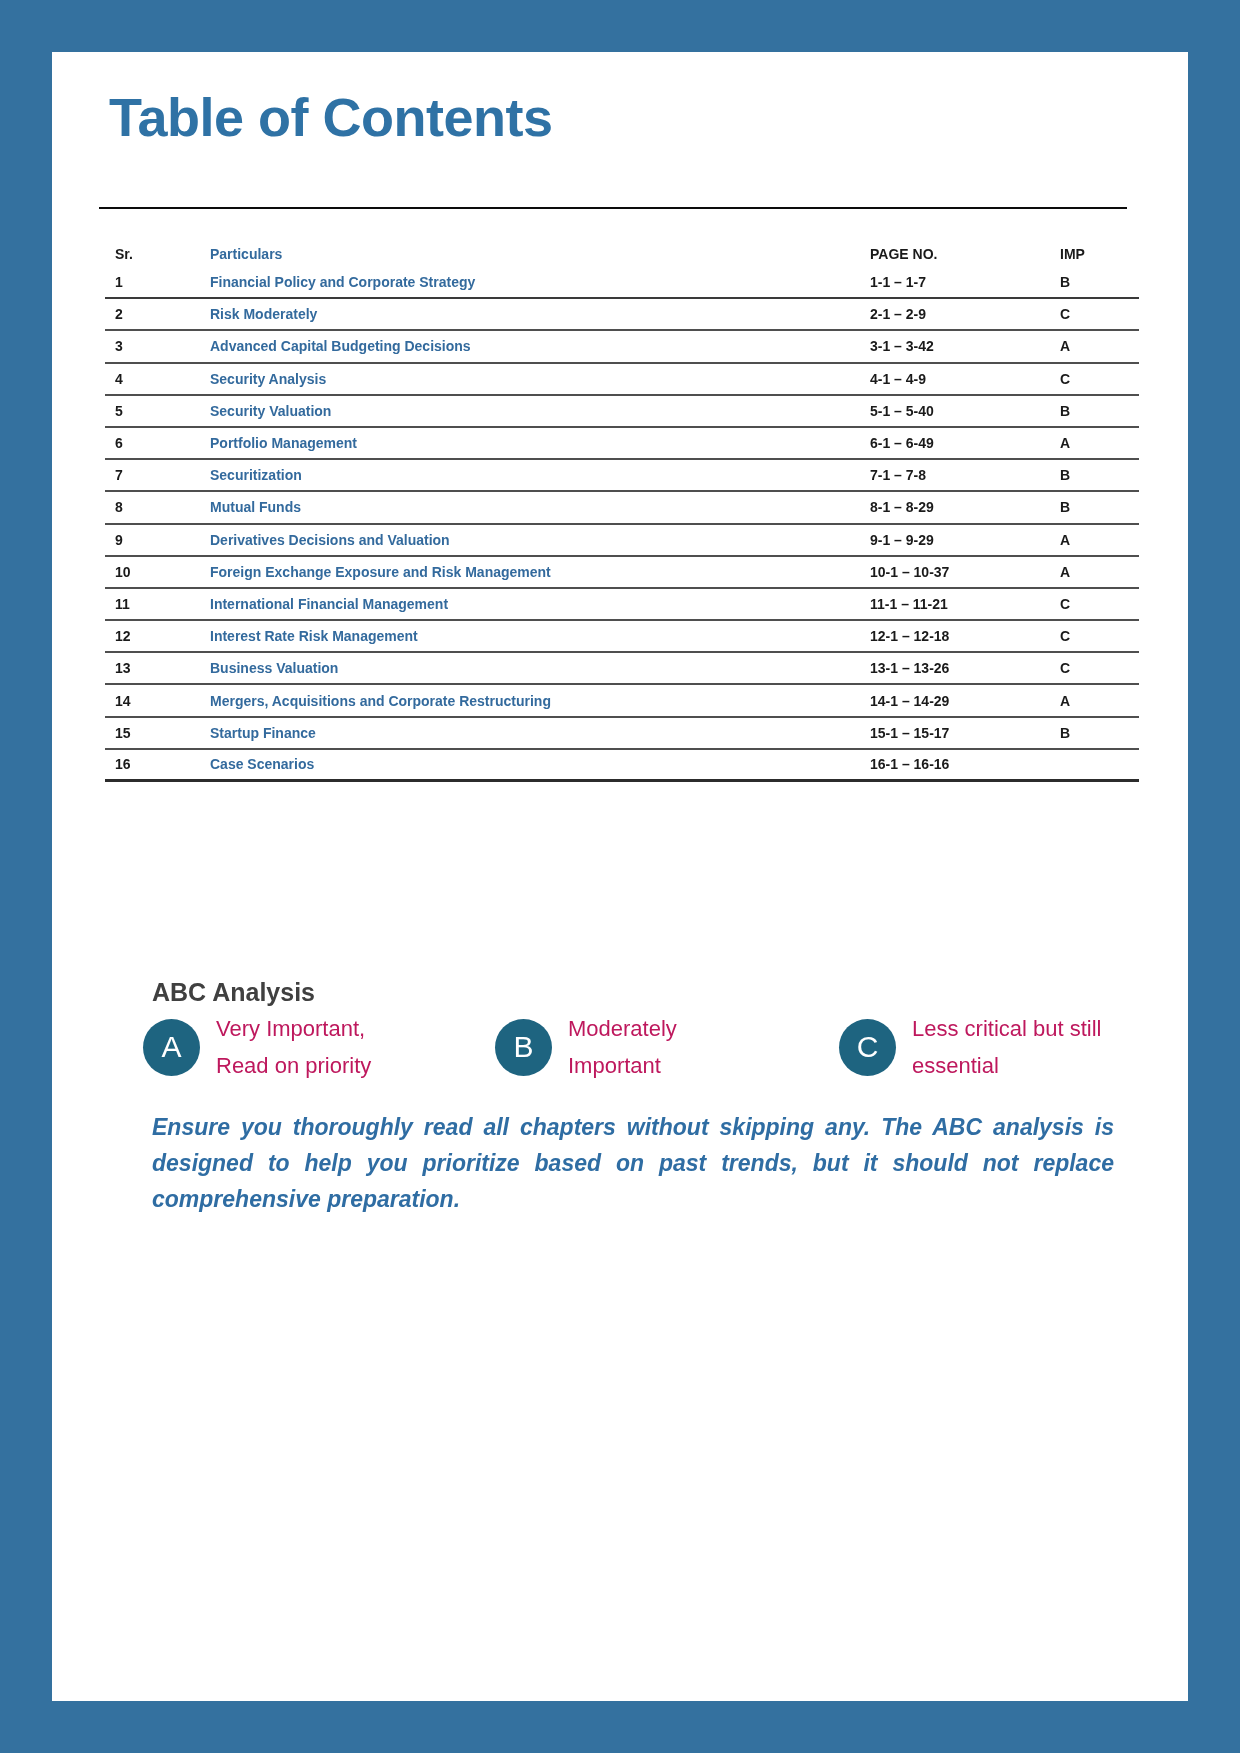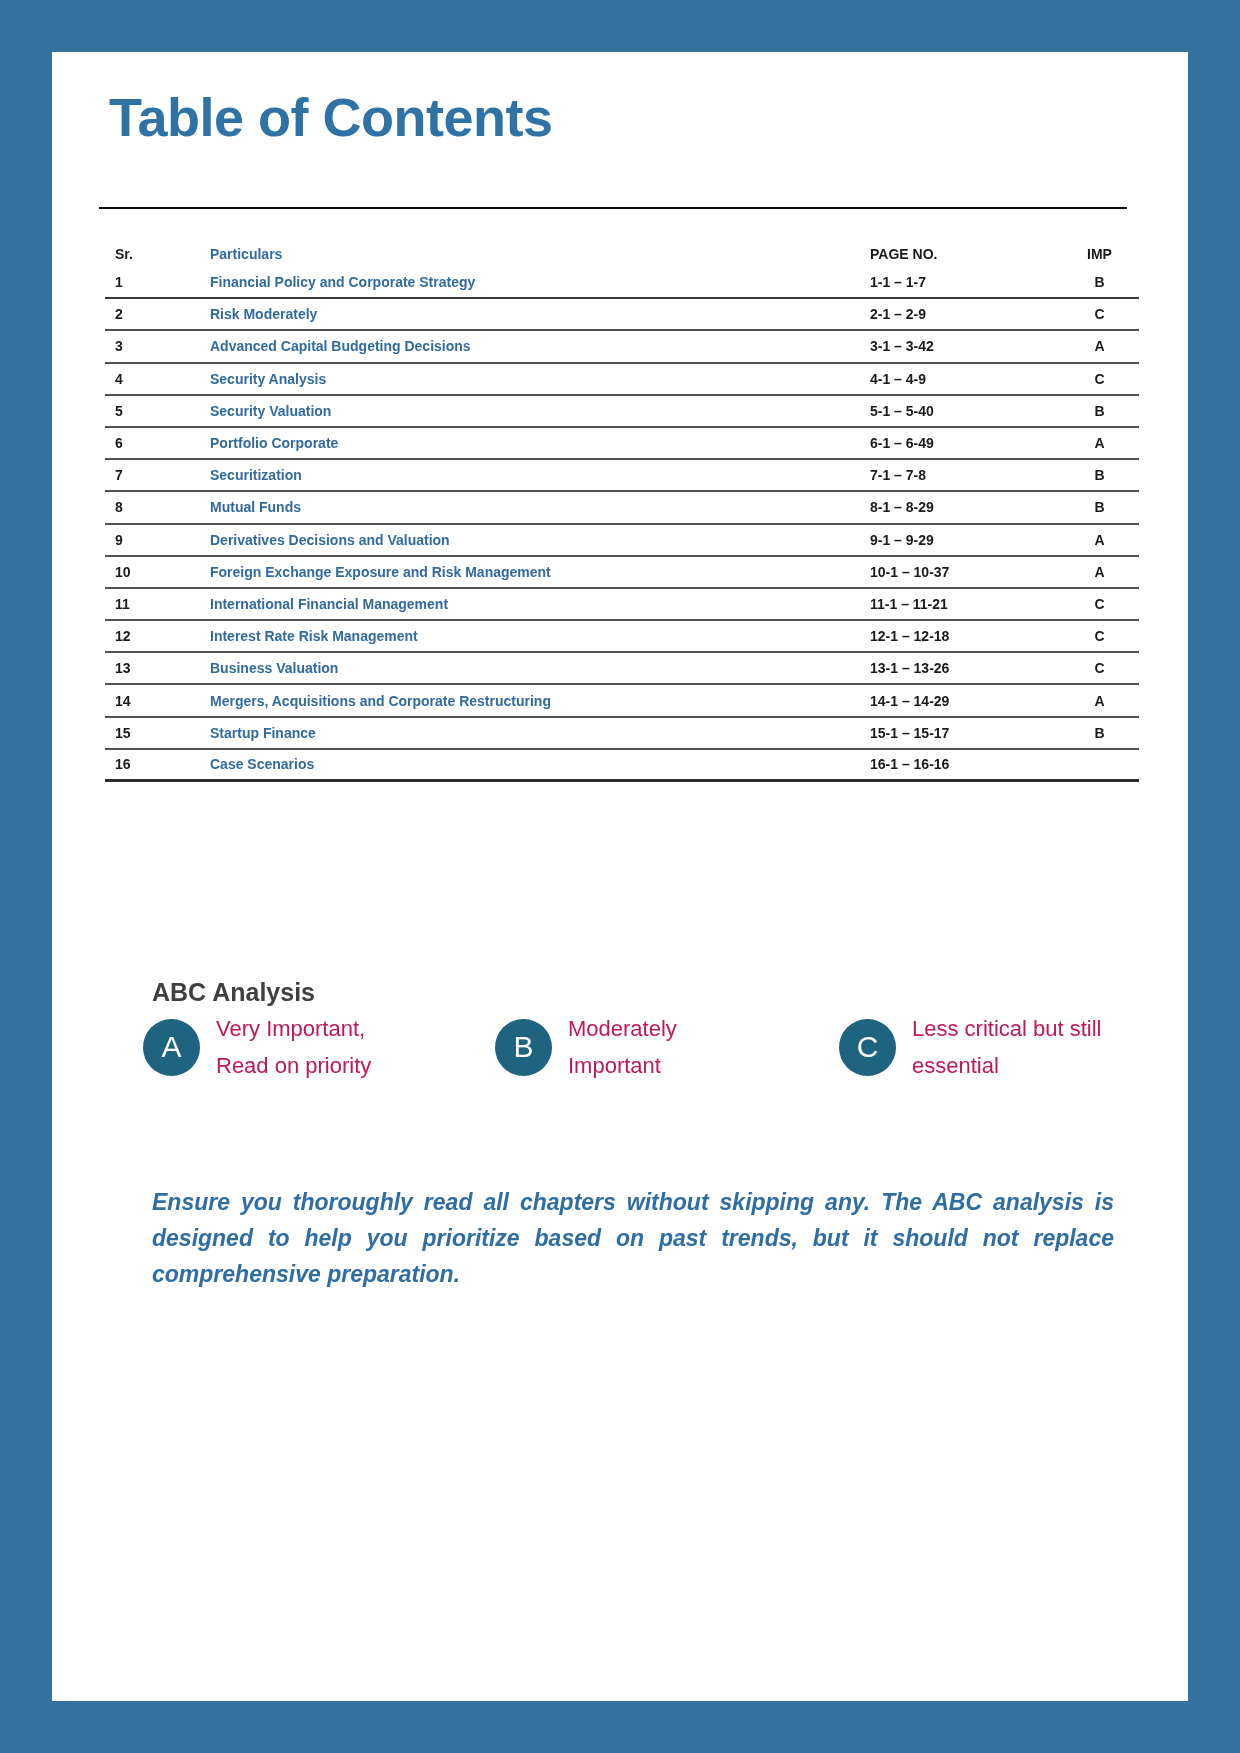--- a/index.html
+++ b/index.html
@@ -46,21 +46,21 @@
     grid-template-columns: 105px 660px 190px 79px;
     align-items: center;
   }
   .thead { height: 27px; }
   .trow  { height: 32.2px; border-bottom: 2px solid #4f4f4f; }
   .trow:first-child { border-bottom: 2.5px solid #3a3a3a; }
   .trow:last-child  { border-bottom: 3px solid #2c2c2c; }
   .c-sr    { padding-left: 10px; }
   .c-title { color: #336a9d; }
   .c-pages { }
-  .c-imp   { text-align: center; }
+  .c-imp   { text-align: left; }
   .h-part  { color: #336a9d; }
   
   .abc-heading {
     position: absolute;
     left: 100px; top: 926px;
     font-size: 25px;
     font-weight: bold;
     color: #404040;
   }
   .legend {
@@ -90,21 +90,21 @@
     flex: 0 0 auto;
   }
   .legend-text {
     font-size: 22px;
     line-height: 37px;
     color: #be185d;
     white-space: nowrap;
   }
   .note {
     position: absolute;
-    left: 100px; top: 1132px;
+    left: 100px; top: 1057px;
     width: 962px;
     font-size: 23px;
     font-weight: bold;
     font-style: italic;
     line-height: 36px;
     color: #2f6da3;
     text-align: justify;
   }
 </style>
 </head>
@@ -150,21 +150,21 @@
             <div class="c-imp">C</div>
           </div>
           <div class="trow">
             <div class="c-sr">5</div>
             <div class="c-title">Security Valuation</div>
             <div class="c-pages">5-1 – 5-40</div>
             <div class="c-imp">B</div>
           </div>
           <div class="trow">
             <div class="c-sr">6</div>
-            <div class="c-title">Portfolio Corporate</div>
+            <div class="c-title">Portfolio Management</div>
             <div class="c-pages">6-1 – 6-49</div>
             <div class="c-imp">A</div>
           </div>
           <div class="trow">
             <div class="c-sr">7</div>
             <div class="c-title">Securitization</div>
             <div class="c-pages">7-1 – 7-8</div>
             <div class="c-imp">B</div>
           </div>
           <div class="trow">

